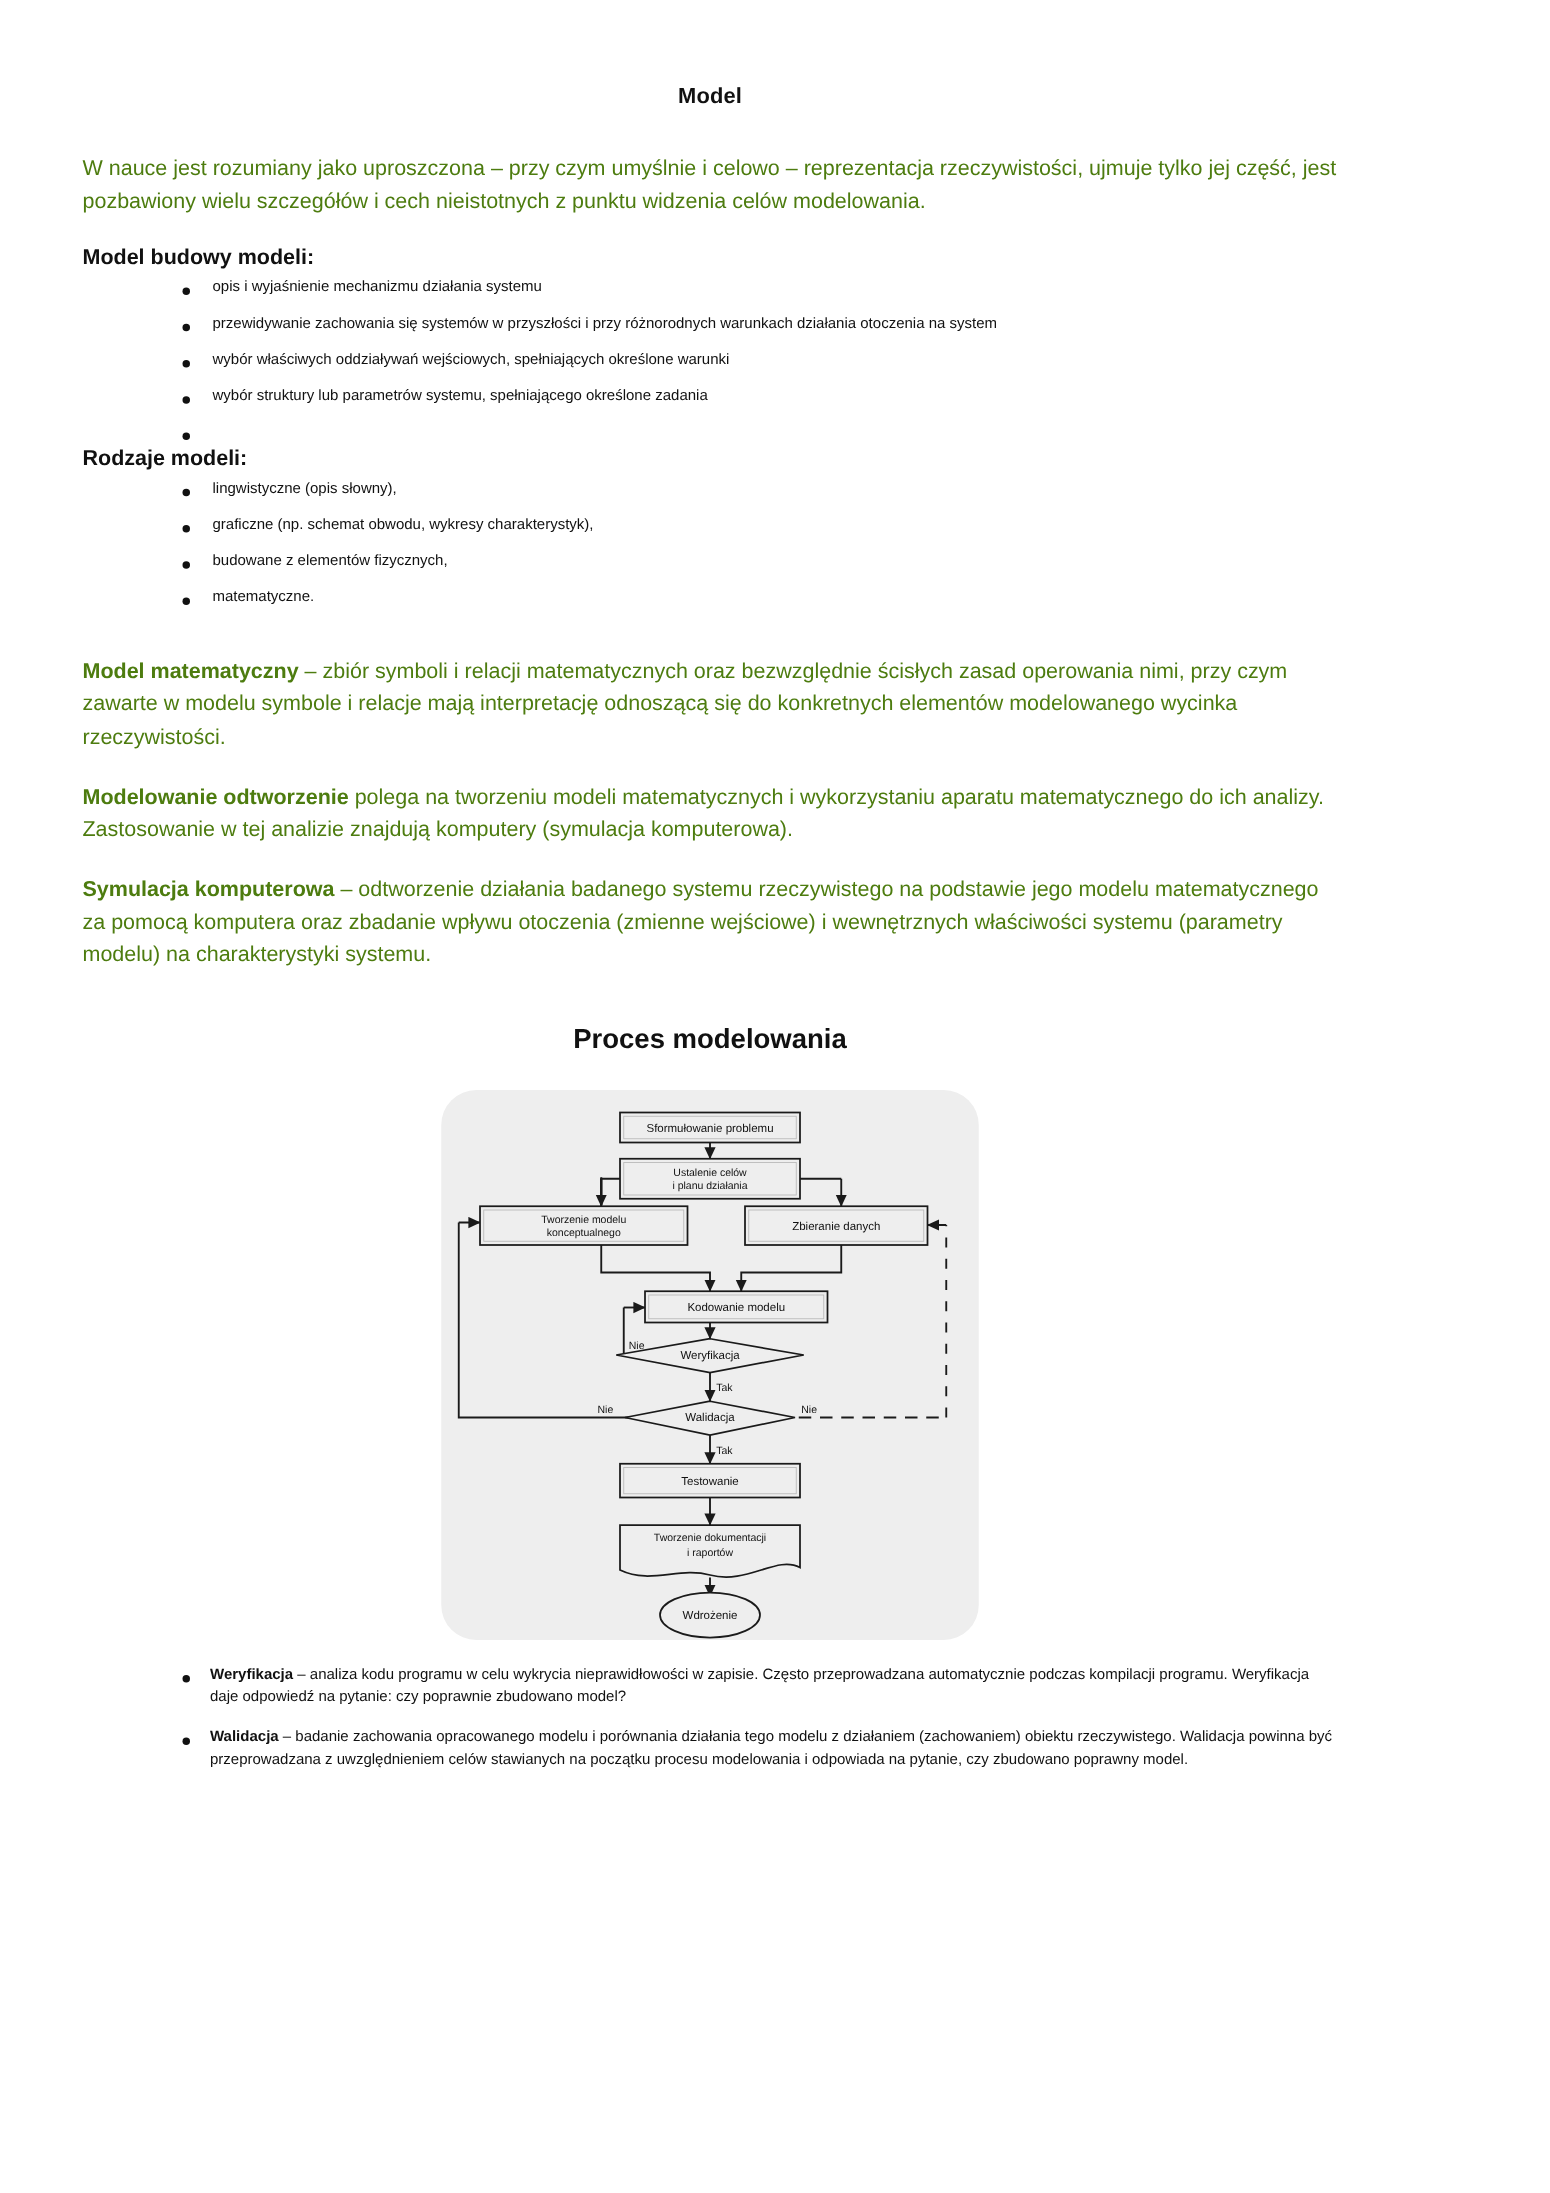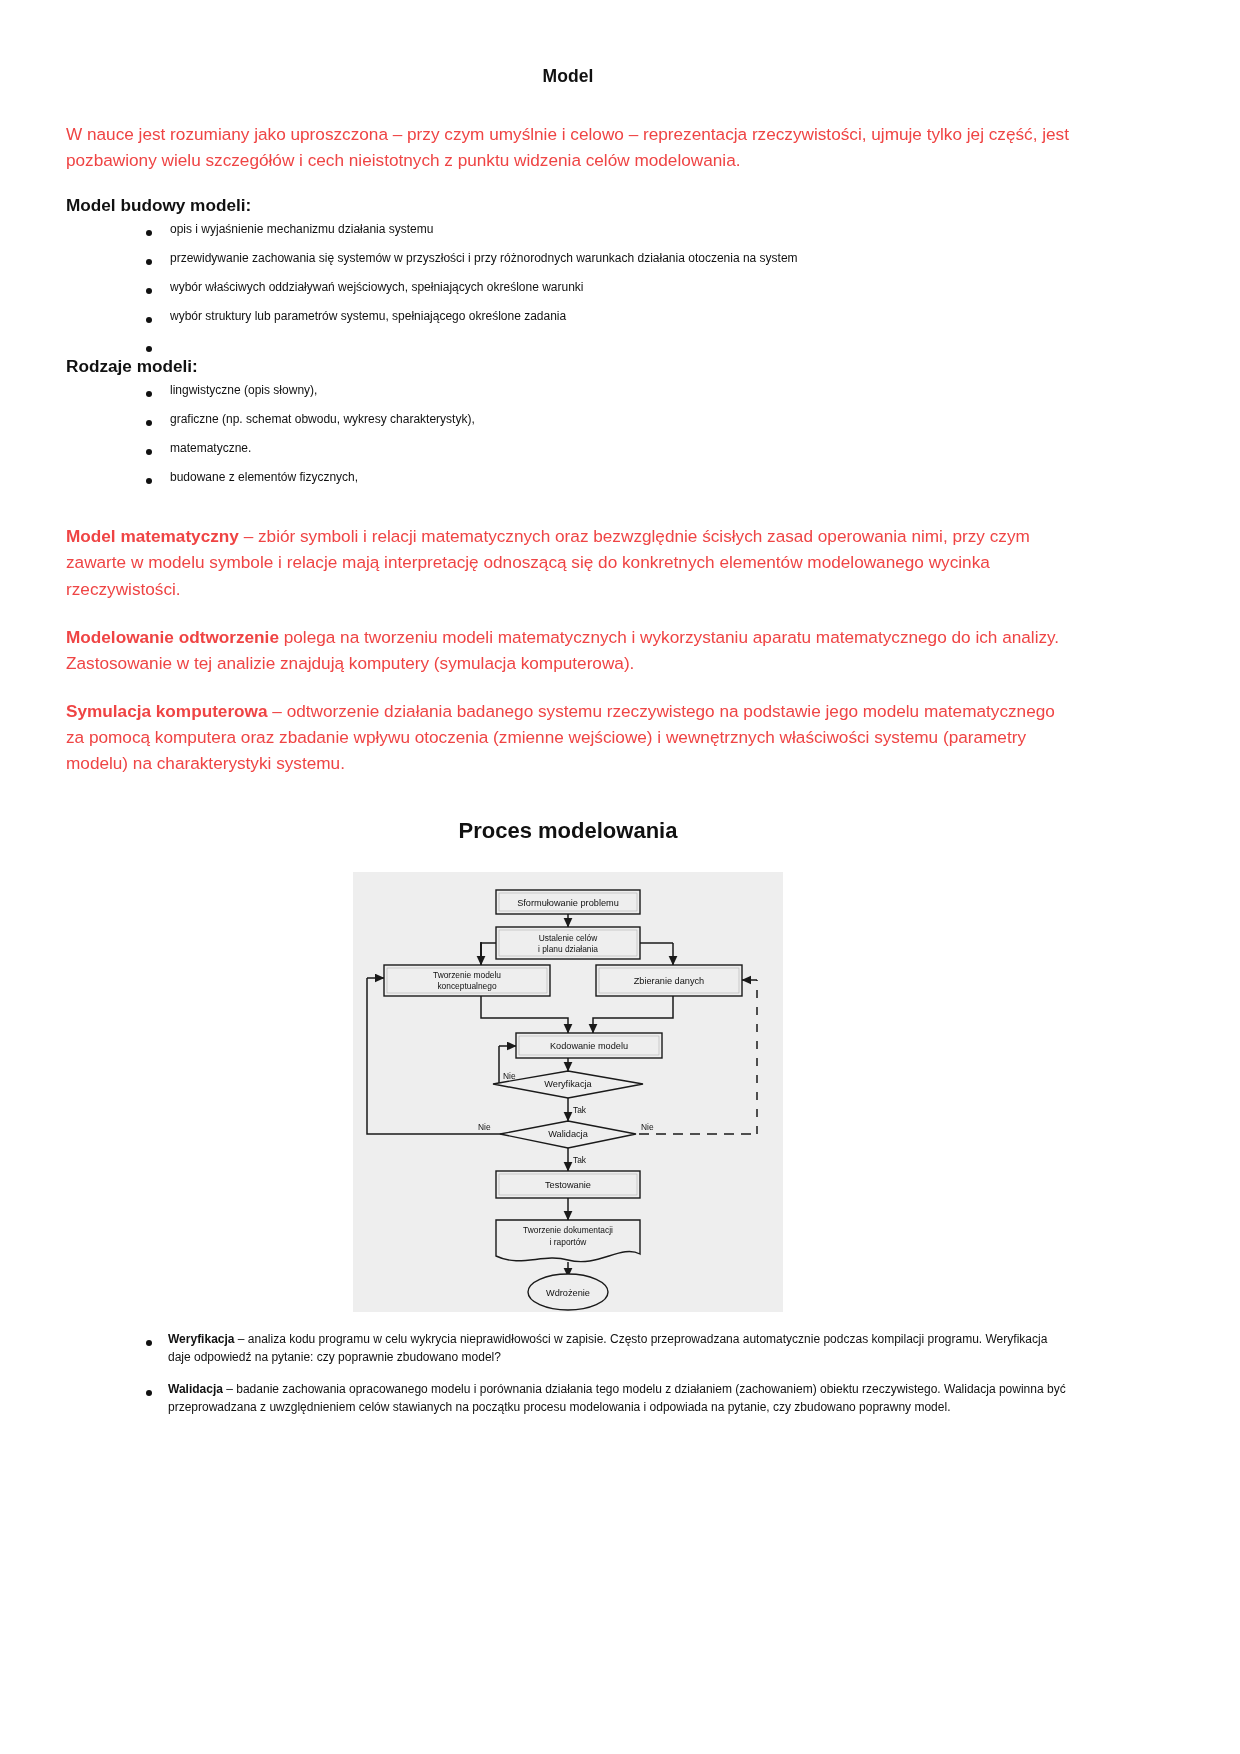--- a/index.html
+++ b/index.html
@@ -28,21 +28,21 @@
     font-size: 17.5px;
     letter-spacing: .1px;
     margin: 14px 0 34px 0;
     color: #111;
   }
   p.para {
     font-size: 17.2px;
     line-height: 1.52;
     margin: 0 0 22px 0;
     text-align: left;
-    color: #ef4444;
+    color: #4d7c0f;
   }
   .hd {
     font-size: 17.2px;
     font-weight: bold;
     margin: 0 0 4px 0;
     color: #111;
   }
   b, strong { font-weight: bold; }
   ul.bullets {
     list-style: none;
@@ -85,20 +85,21 @@
     font-size: 22px;
     margin: 0 0 28px 0;
     color: #111;
   }
   .chart-box {
     position: relative;
     margin: 0 auto;
     width: 430px;
     height: 440px;
     background: #eeeeee;
+    border-radius: 28px;
   }
   .chart-box svg { display: block; }
   .fc-label {
     font-family: "Liberation Sans", sans-serif;
     font-size: 9.2px;
     fill: #111;
   }
   .fc-label-sm {
     font-family: "Liberation Sans", sans-serif;
     font-size: 8.4px;
@@ -147,22 +148,22 @@
     <li>przewidywanie zachowania się systemów  w przyszłości i przy różnorodnych warunkach działania otoczenia na system</li>
     <li>wybór właściwych oddziaływań wejściowych, spełniających określone warunki</li>
     <li>wybór struktury lub parametrów systemu, spełniającego określone zadania</li>
     <li class="empty"></li>
   </ul>
 
   <div class="hd">Rodzaje modeli:</div>
   <ul class="bullets">
     <li>lingwistyczne (opis słowny),</li>
     <li>graficzne (np. schemat obwodu, wykresy charakterystyk),</li>
+    <li>budowane z elementów fizycznych,</li>
     <li>matematyczne.</li>
-    <li>budowane z elementów fizycznych,</li>
   </ul>
 
   <div class="block-gap"></div>
 
   <p class="para"><b>Model matematyczny</b><span> – zbiór symboli i relacji matematycznych oraz bezwzględnie ścisłych zasad operowania nimi, przy czym zawarte w modelu symbole i relacje mają interpretację odnoszącą się do konkretnych elementów modelowanego wycinka rzeczywistości.</span></p>
 
   <p class="para"><b>Modelowanie odtworzenie</b><span>  polega na tworzeniu modeli matematycznych i wykorzystaniu aparatu matematycznego do ich analizy. Zastosowanie w tej analizie znajdują komputery (symulacja komputerowa).</span></p>
 
   <p class="para"><b>Symulacja komputerowa</b><span> –  odtworzenie działania badanego systemu rzeczywistego na podstawie jego modelu matematycznego za pomocą komputera oraz zbadanie wpływu otoczenia (zmienne wejściowe) i wewnętrznych właściwości systemu (parametry modelu) na charakterystyki systemu.</span></p>
 

